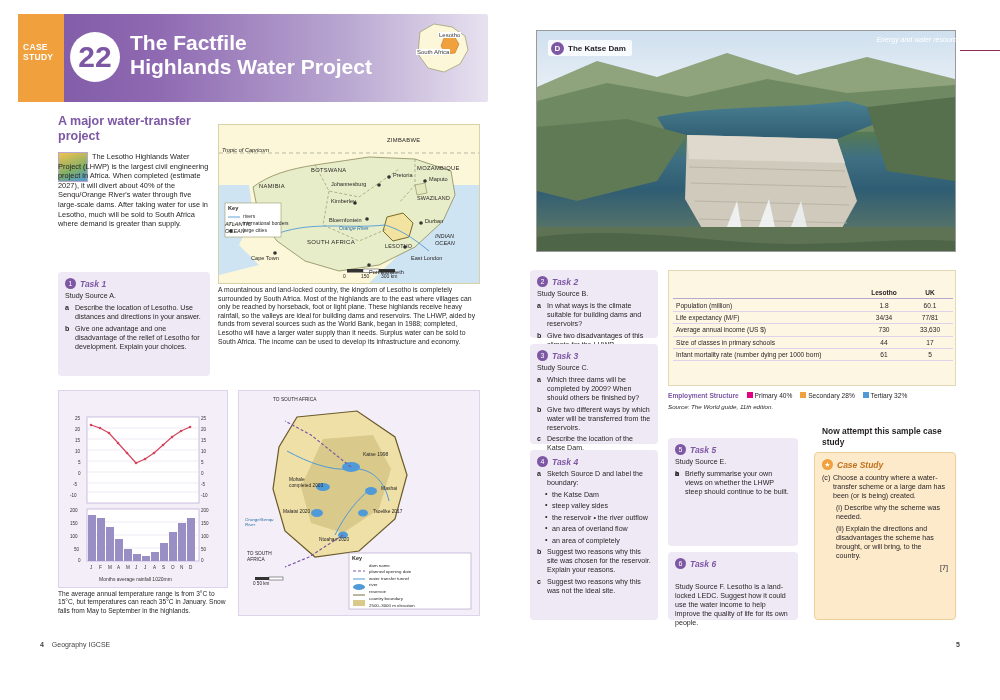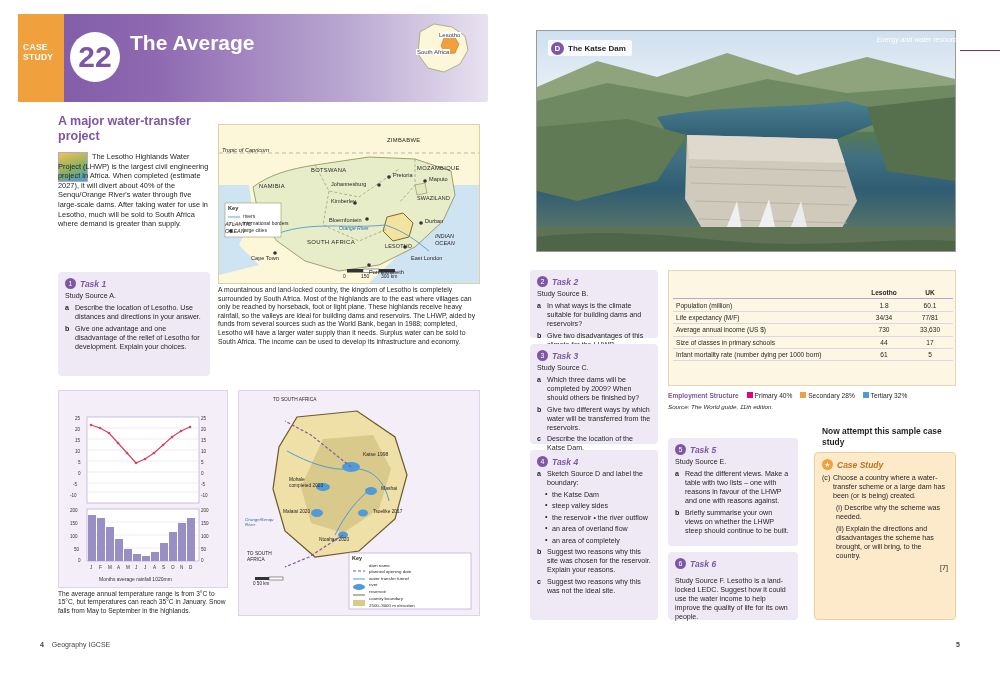--- a/index.html
+++ b/index.html
@@ -75,21 +75,21 @@
   
   .task {
     position:absolute; background:#efe9f5; border-radius:4px; padding:6px 7px 7px 7px;
   }
   .task-head { display:flex; align-items:center; gap:4px; margin-bottom:3px; }
   .task-head .tcirc {
     width:11px; height:11px; border-radius:50%; background:#7d57a4; color:#fff;
     font-size:7px; display:flex; align-items:center; justify-content:center;
   }
   .task-title { color:#7d57a4; font-style:italic; font-weight:bold; font-size:8.5px; }
-  .task p { margin:8px 0 2px 0; font-size:7.1px; line-height:9px; }
+  .task p { margin:14px 0 2px 0; font-size:7.1px; line-height:9px; }
   .task .src { font-size:7.1px; margin:0 0 3px 0; }
   .task li { font-size:7.1px; line-height:9px; margin-bottom:2.5px; }
   .lettered { list-style:none; padding-left:0; margin:0; }
   .lettered li { position:relative; padding-left:10px; }
   .lettered li .ltr { position:absolute; left:0; top:0; font-weight:bold; }
   .bul { list-style:none; padding-left:8px; margin:2px 0; }
   .bul li { position:relative; padding-left:7px; }
   .bul li:before { content:"•"; position:absolute; left:0; top:-1px; }
 
   
@@ -189,21 +189,22 @@
 
 <div class="spread">
 
   <div class="page page-left">
 
     <div class="banner">
       <div class="banner-orange"></div>
       <div class="case-study-label">CASE STUDY</div>
       <div class="case-num-circle">22</div>
       <div class="banner-title">
-        <span>The Average</span>
+        <span>The Factfile</span>
+        <span class="l2">Highlands Water Project</span>
       </div>
       <div class="locator-map">
         <svg width="74" height="62" viewBox="0 0 74 62">
           <path d="M10 14 L24 6 L42 9 L55 18 L58 32 L50 46 L34 54 L18 50 L8 36 Z" fill="#fbf7d8" stroke="#9a9a6a" stroke-width="0.7"></path>
           <path d="M34 20 L44 18 L49 26 L45 35 L36 36 L31 28 Z" fill="#f0a03c" stroke="#b8762a" stroke-width="0.6"></path>
         </svg>
       </div>
       <div class="locator-lab1">Lesotho</div>
       <div class="locator-lab2">South Africa</div>
     </div>
@@ -610,21 +611,21 @@
     </div>
     <div class="emp-src">Source: The World guide, 11th edition.</div>
 
     <div class="task" style="left:160px; top:424px; width:130px; height:108px;">
       <div class="task-head">
         <span class="tcirc">5</span>
         <span class="task-title">Task 5</span>
       </div>
       <p class="src">Study Source E.</p>
       <ul class="lettered">
-        <li><span class="ltr">a</span><span>Read the different views. Make a table with two lists – one with reasons in favour of the LHWP and one with reasons against.</span></li>
+        <li><span class="ltr">a</span></li>
         <li><span class="ltr">b</span><span>Briefly summarise your own views on whether the LHWP steep should continue to be built.</span></li>
       </ul>
     </div>
 
     <div class="task" style="left:160px; top:538px; width:130px; height:68px;">
       <div class="task-head">
         <span class="tcirc">6</span>
         <span class="task-title">Task 6</span>
       </div>
       <p>Study Source F. Lesotho is a land-locked LEDC. Suggest how it could use the water income to help improve the quality of life for its own people.</p>

